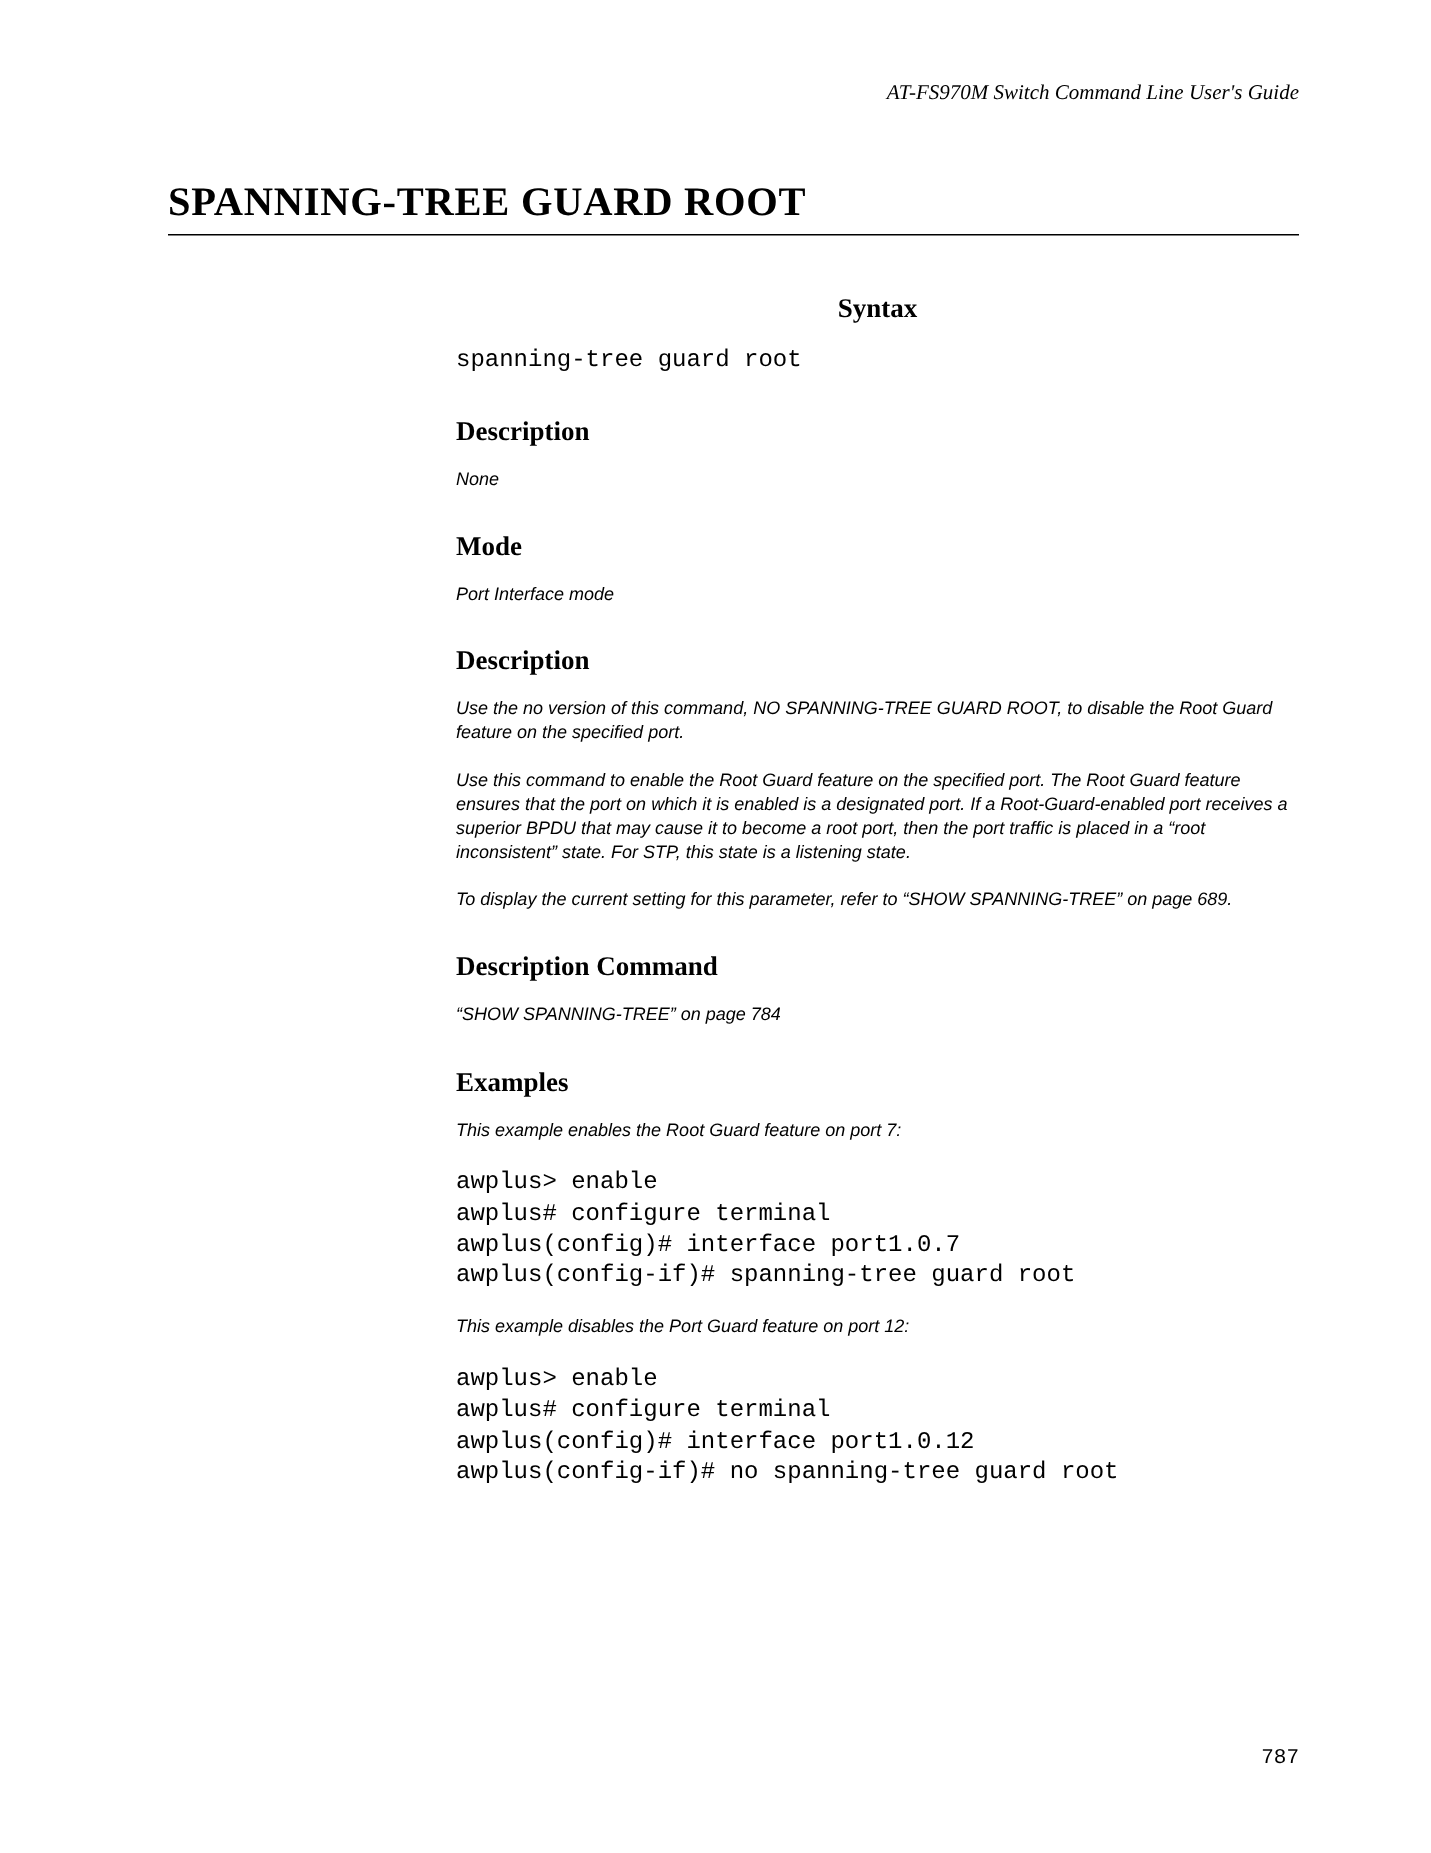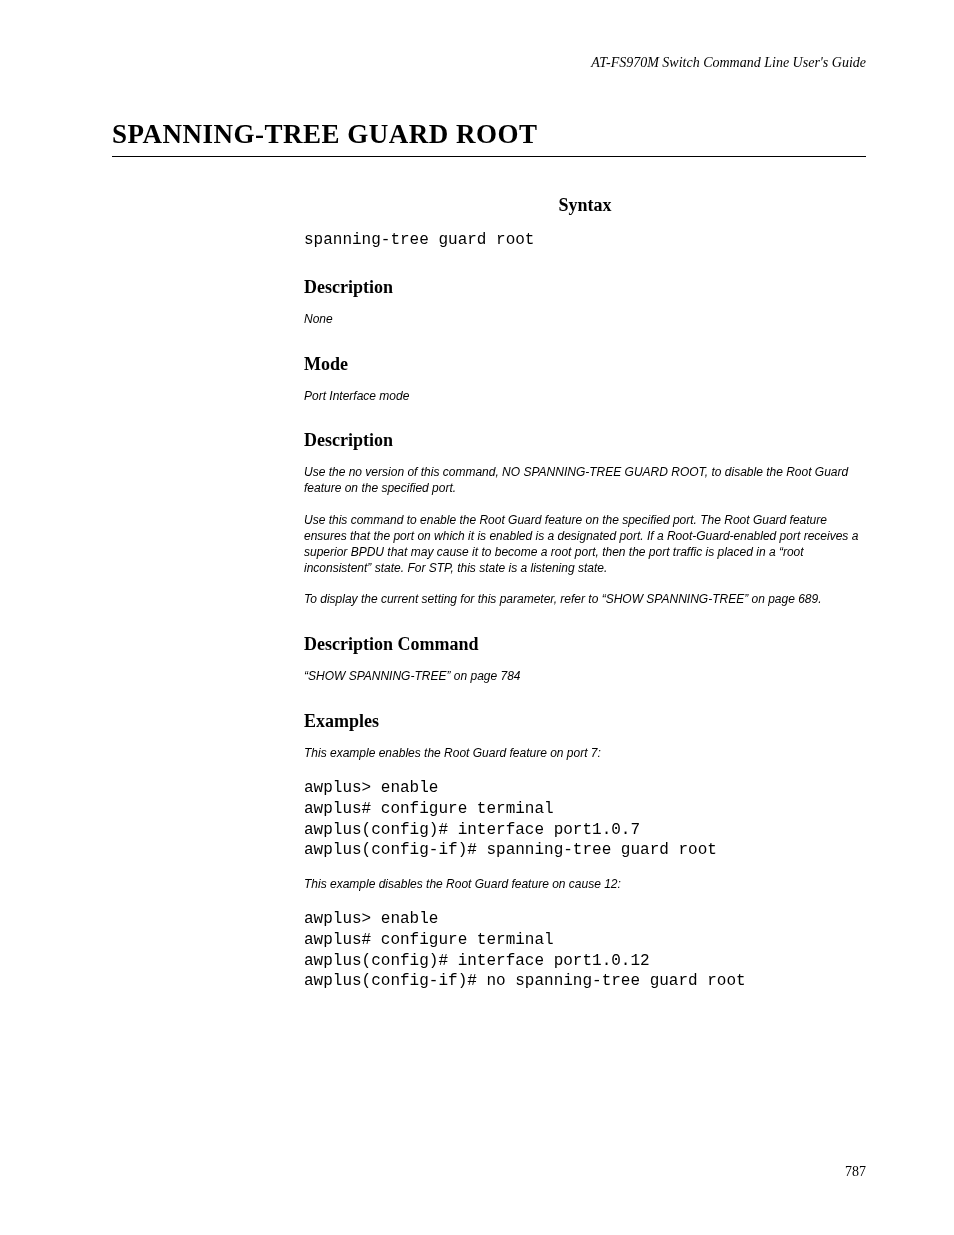--- a/index.html
+++ b/index.html
@@ -62,21 +62,21 @@
     font-size: 16px;
     line-height: 1.3;
     white-space: pre;
     margin-bottom: 16px;
   }
   .page-number {
     position: absolute;
     bottom: 55px;
     right: 88px;
     font-size: 14px;
-    font-family: Liberation Serif, serif;
+    font-family: Liberation Mono, monospace;
   }
 </style>
 </head>
 <body>
 
 <div class="page">
 
   <div class="running-header">AT-FS970M Switch Command Line User's Guide</div>
 
   <div class="main-title">SPANNING-TREE GUARD ROOT</div>
@@ -99,21 +99,21 @@
 
     <div class="section-heading">Description Command</div>
     <div class="body-text">“SHOW SPANNING-TREE” on page 784</div>
 
     <div class="section-heading">Examples</div>
     <div class="body-text">This example enables the Root Guard feature on port 7:</div>
     <div class="mono">awplus&gt; enable
 awplus# configure terminal
 awplus(config)# interface port1.0.7
 awplus(config-if)# spanning-tree guard root</div>
-    <div class="body-text">This example disables the Root Guard feature on cause 12:</div>
+    <div class="body-text">This example disables the Port Guard feature on port 12:</div>
     <div class="mono">awplus&gt; enable
 awplus# configure terminal
 awplus(config)# interface port1.0.12
 awplus(config-if)# no spanning-tree guard root</div>
 
   </div>
 
   <div class="page-number">787</div>
 
 </div>

